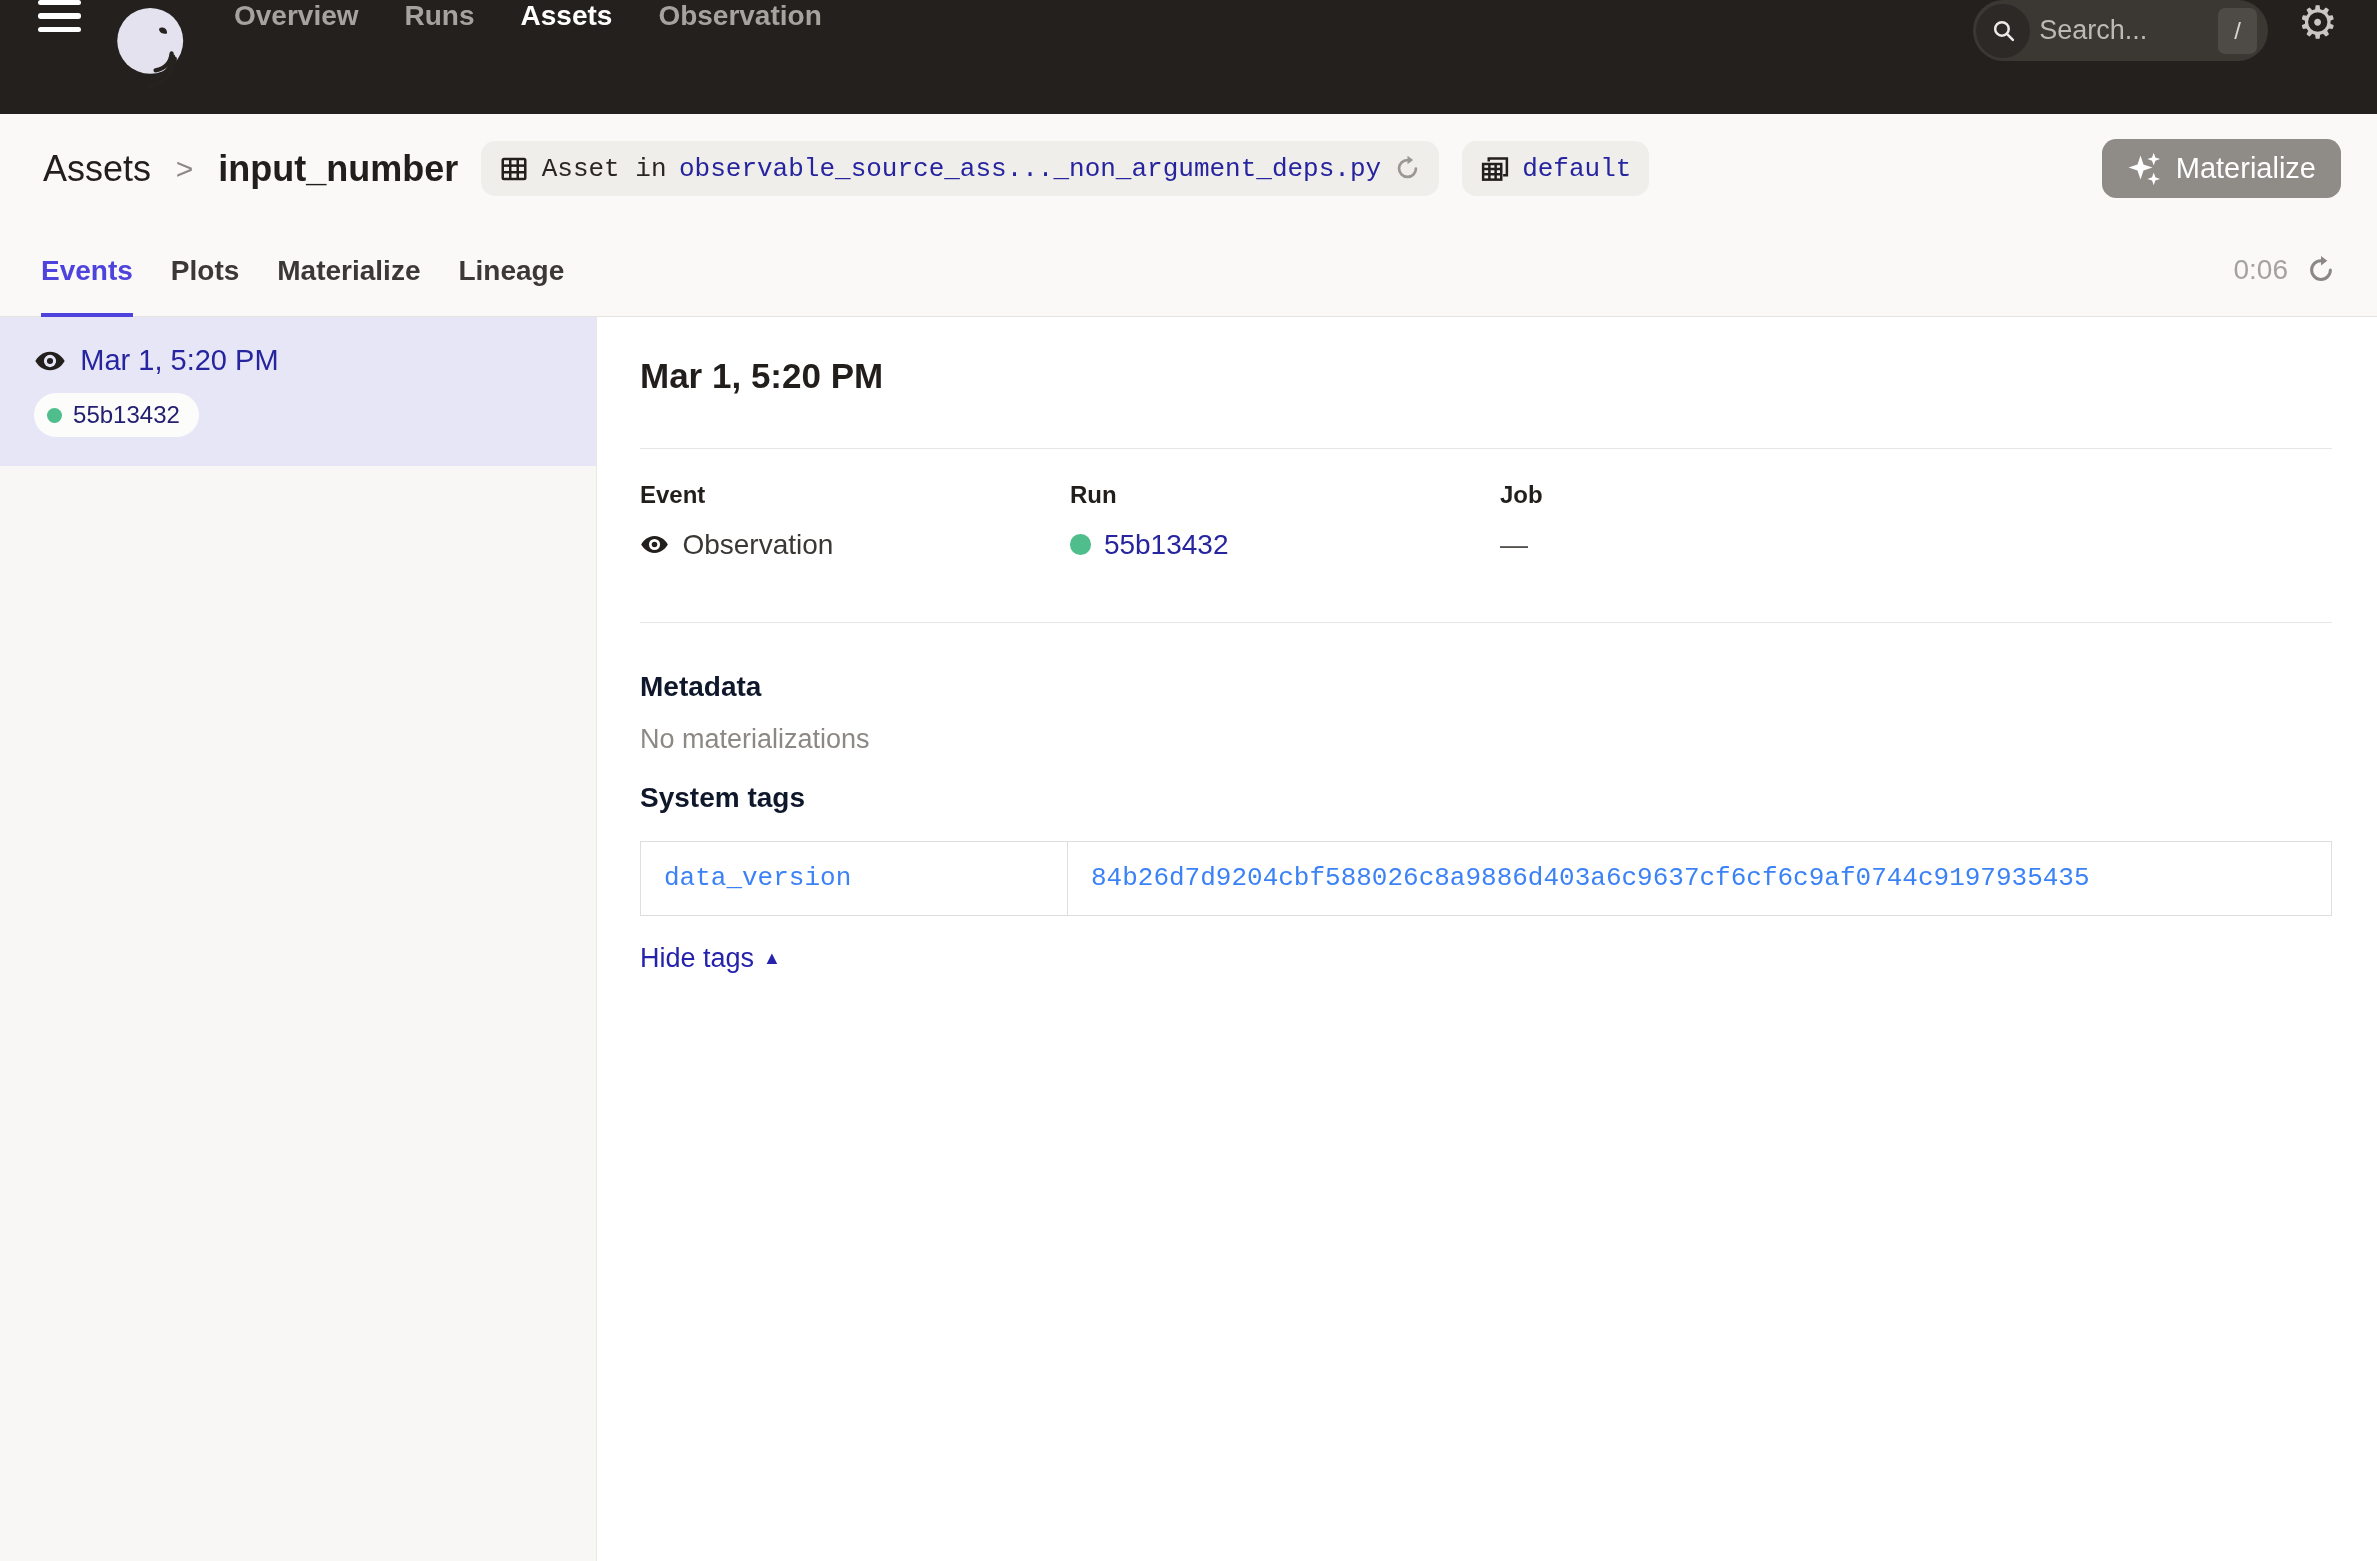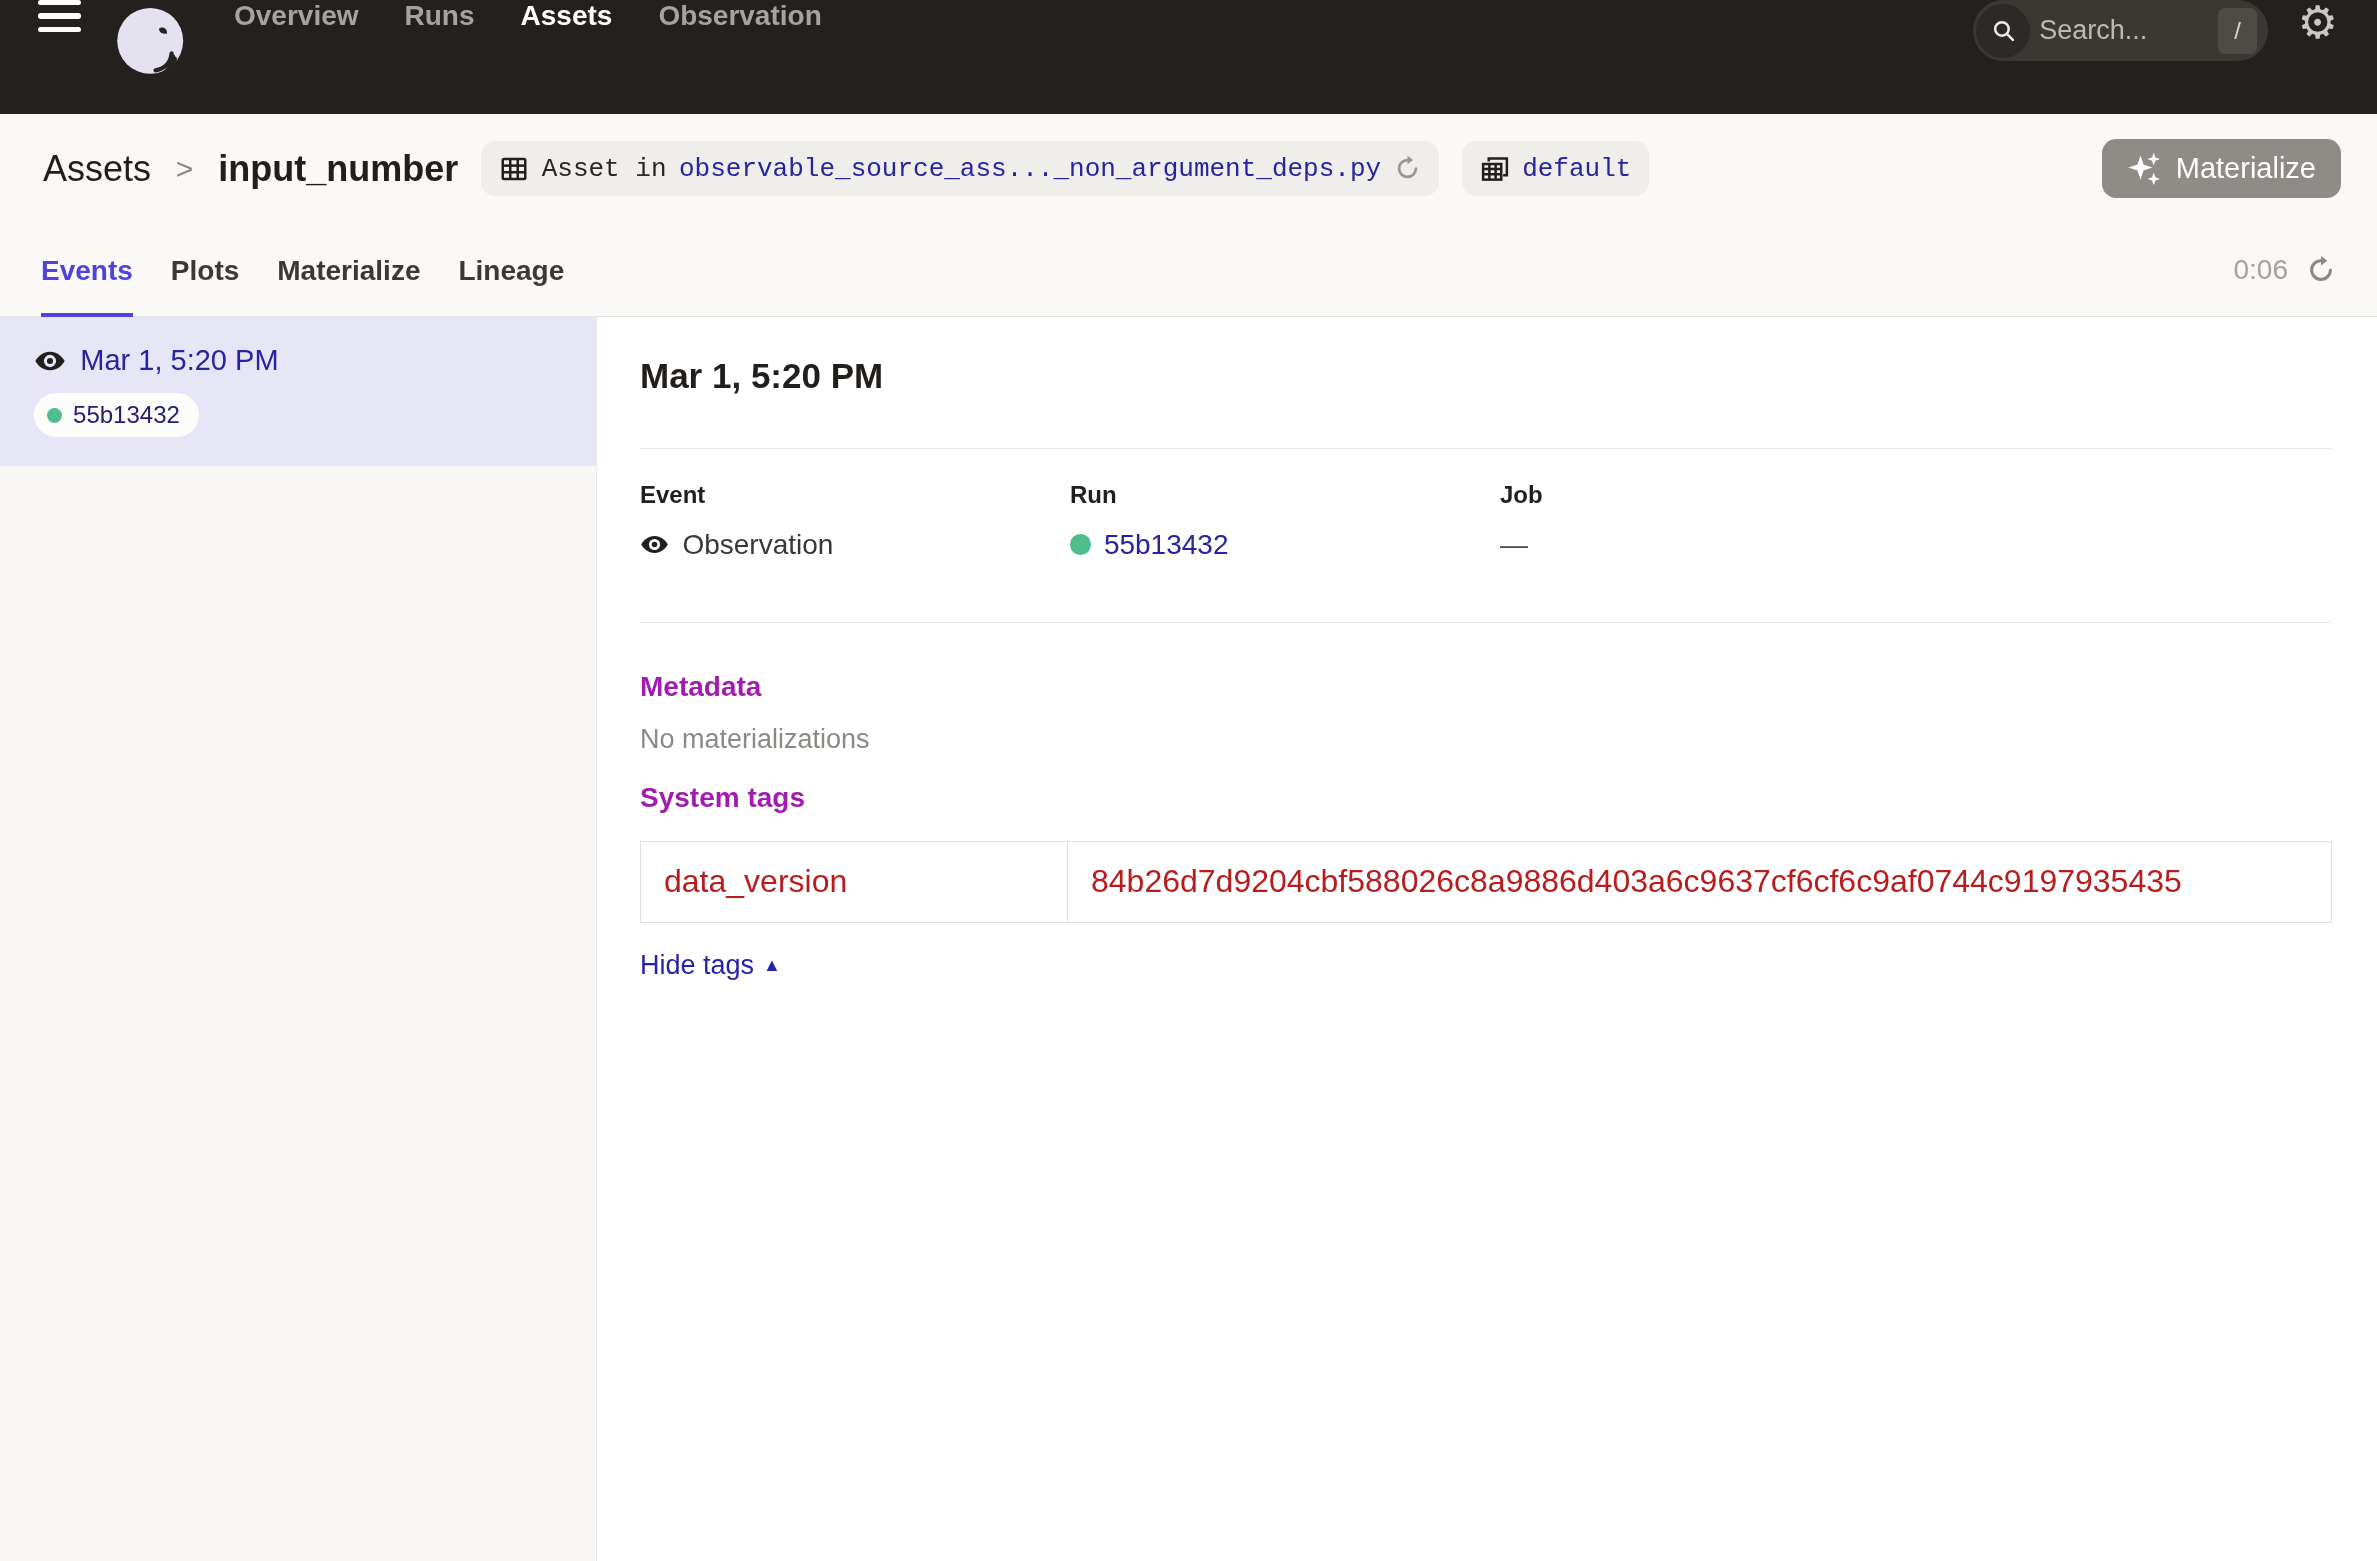--- a/index.html
+++ b/index.html
@@ -65,26 +65,26 @@
   .detail-title { font-size:35px; font-weight:700; color:#221E1B; margin:7.1px 0 52px; }
   .divider { border-top:1.8px solid #E8E6E3; }
   .cols { display:flex; margin-top:32px; }
   .col { width:430px; }
   .col-label { font-size:24px; font-weight:700; color:#221E1B; }
   .col-value { margin-top:19.6px; display:flex; align-items:center; gap:13.4px; font-size:28px; color:#3A3734; }
   .col-value .eye { width:29px; height:29px; }
   .run-link { color:#26249E; cursor:pointer; }
   .job-dash { color:#55524E; }
   .div2 { margin-top:61px; }
-  .sec-heading { margin-top:48px; font-size:28px; font-weight:700; color:#a21caf; }
+  .sec-heading { margin-top:48px; font-size:28px; font-weight:700; color:#0f172a; }
   .empty-note { margin-top:21.4px; font-size:27px; color:#8C8985; }
   .tags-heading { margin-top:27px; }
   .tags-table { margin-top:27px; width:100%; border-collapse:collapse; }
-  .tags-table td { border:1.8px solid #E0DEDB; font-family:Liberation Sans, sans-serif;
-    font-size:32px; color:#b91c1c; padding:21.4px 23px; }
+  .tags-table td { border:1.8px solid #E0DEDB; font-family:Liberation Mono, monospace;
+    font-size:26px; color:#3b82f6; padding:21.4px 23px; }
   .tags-table td.key { width:427px; }
   .hide-tags { margin-top:27px; display:inline-flex; align-items:center; gap:9px;
     color:#2523AC; font-size:27px; font-weight:500; cursor:pointer; }
   .caret { font-size:18px; }
 </style>
 </head>
 <body>
 
 <div class="topnav">
   <div class="hamburger">

